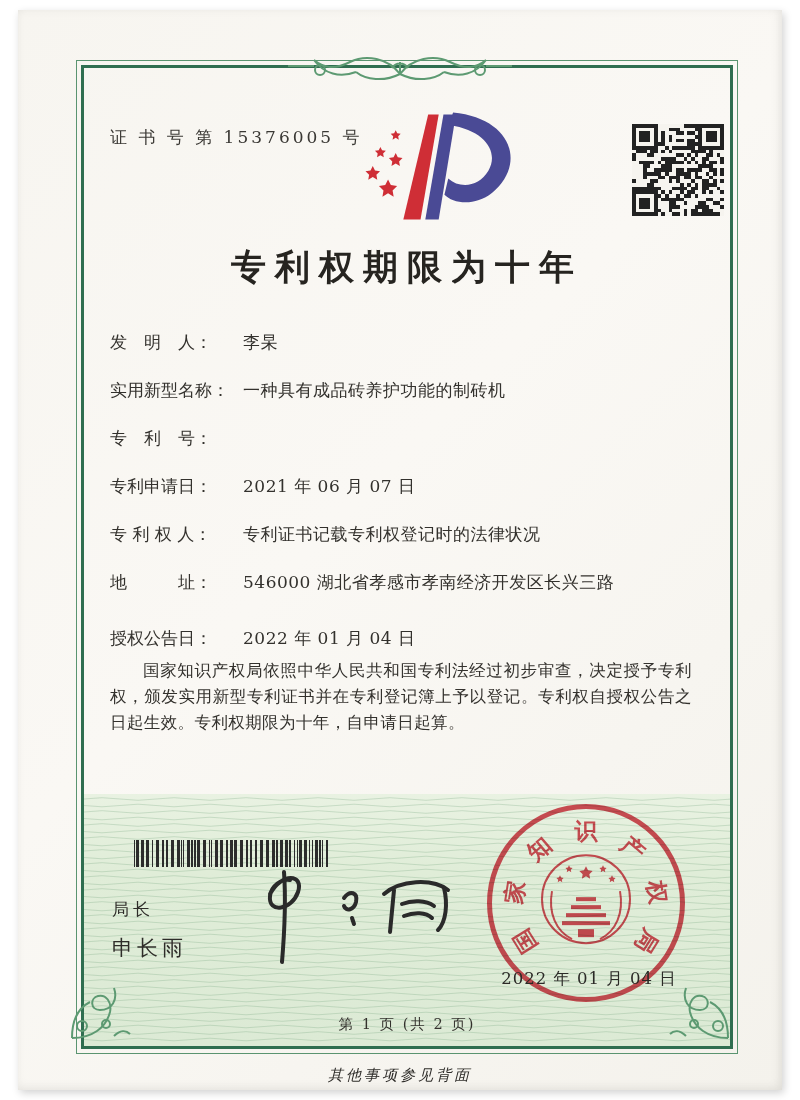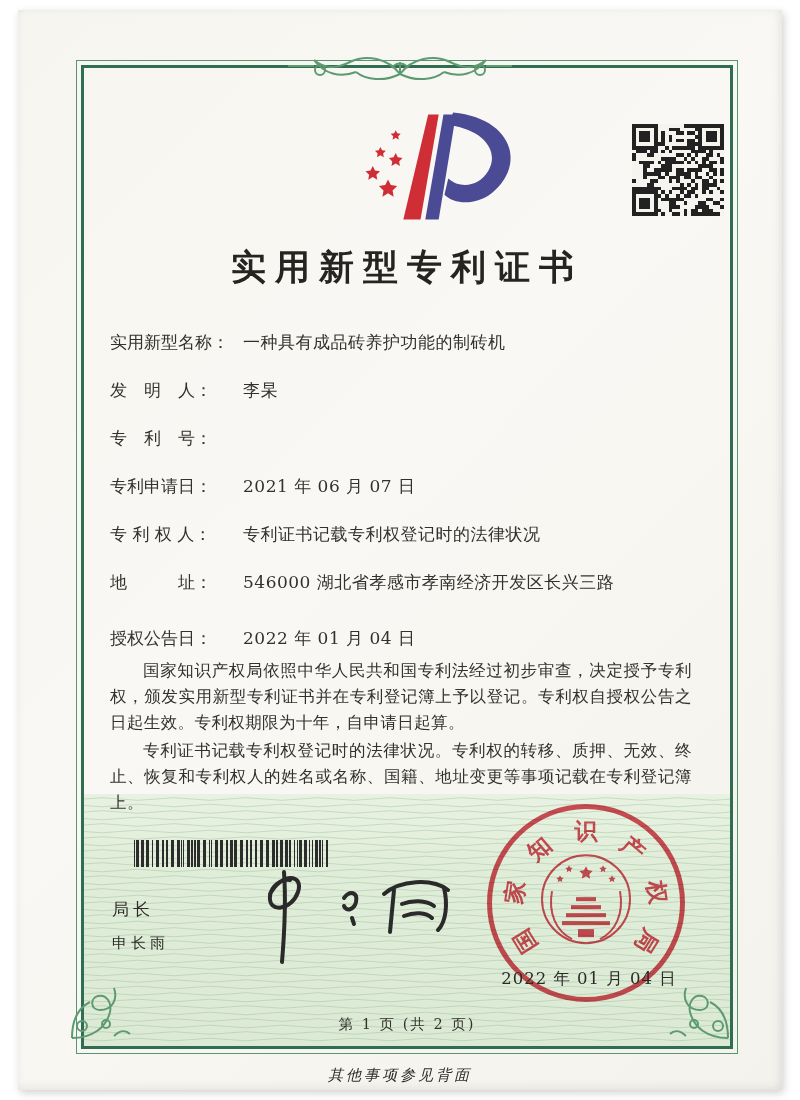--- a/index.html
+++ b/index.html
@@ -51,21 +51,21 @@
   .grant .lbl2{flex:0 0 110px;}
   
   .paras{position:absolute;left:26px;right:26px;top:590px;font-size:16.5px;line-height:26px;text-align:justify;}
   .paras p{margin:0 12px 2px 0;text-indent:2em;letter-spacing:.4px;color:#33312d;}
   
   .barcode{position:absolute;left:50px;top:772px;width:202px;height:27px;font-size:0;}
   .barcode span{display:inline-block;height:27px;vertical-align:top;}
   .barcode .b{background:#2c2c2c;}
   
   .signer-title{position:absolute;left:28px;top:830px;font-size:17px;letter-spacing:4px;color:#2e2c29;}
-  .signer-name{position:absolute;left:28px;top:866px;font-size:15px;letter-spacing:4px;color:#2e2c29;}
+  .signer-name{position:absolute;left:28px;top:866px;font-size:21px;letter-spacing:4px;color:#2e2c29;}
   .signature{position:absolute;left:148px;top:792px;width:230px;height:110px;}
   
   .seal{position:absolute;left:403px;top:736px;width:198px;height:198px;mix-blend-mode:multiply;opacity:.93;}
   .seal .ring{position:absolute;left:0;top:0;width:198px;height:198px;border:5px solid #d8414e;border-radius:50%;box-sizing:border-box;}
   .seal .ring-char{
     position:absolute;left:50%;top:50%;width:26px;height:26px;margin:-13px 0 0 -13px;
     font-size:23px;font-weight:bold;color:#d8414e;text-align:center;line-height:26px;
     font-family:"DejaVu Serif","Liberation Serif",serif;
   }
   .seal svg.emblem{position:absolute;left:50%;top:50%;transform:translate(-50%,-54%);}
@@ -123,20 +123,21 @@
             <path d="M0,206.5 q18,2.6 36,0 q18,-2.6 36,0 q18,2.6 36,0 q18,-2.6 36,0 q18,2.6 36,0 q18,-2.6 36,0 q18,2.6 36,0 q18,-2.6 36,0 q18,2.6 36,0 q18,-2.6 36,0 q18,2.6 36,0 q18,-2.6 36,0 q18,2.6 36,0 q18,-2.6 36,0 q18,2.6 36,0 q18,-2.6 36,0 q18,2.6 36,0 q18,-2.6 36,0 q18,2.6 36,0" fill="none" stroke="rgba(110,160,120,0.35)" stroke-width="0.8"></path>
             <path d="M0,213.0 q18,-2.6 36,0 q18,2.6 36,0 q18,-2.6 36,0 q18,2.6 36,0 q18,-2.6 36,0 q18,2.6 36,0 q18,-2.6 36,0 q18,2.6 36,0 q18,-2.6 36,0 q18,2.6 36,0 q18,-2.6 36,0 q18,2.6 36,0 q18,-2.6 36,0 q18,2.6 36,0 q18,-2.6 36,0 q18,2.6 36,0 q18,-2.6 36,0 q18,2.6 36,0 q18,-2.6 36,0" fill="none" stroke="rgba(110,160,120,0.35)" stroke-width="0.8"></path>
             <path d="M0,219.5 q18,2.6 36,0 q18,-2.6 36,0 q18,2.6 36,0 q18,-2.6 36,0 q18,2.6 36,0 q18,-2.6 36,0 q18,2.6 36,0 q18,-2.6 36,0 q18,2.6 36,0 q18,-2.6 36,0 q18,2.6 36,0 q18,-2.6 36,0 q18,2.6 36,0 q18,-2.6 36,0 q18,2.6 36,0 q18,-2.6 36,0 q18,2.6 36,0 q18,-2.6 36,0 q18,2.6 36,0" fill="none" stroke="rgba(110,160,120,0.35)" stroke-width="0.8"></path>
             <path d="M0,226.0 q18,-2.6 36,0 q18,2.6 36,0 q18,-2.6 36,0 q18,2.6 36,0 q18,-2.6 36,0 q18,2.6 36,0 q18,-2.6 36,0 q18,2.6 36,0 q18,-2.6 36,0 q18,2.6 36,0 q18,-2.6 36,0 q18,2.6 36,0 q18,-2.6 36,0 q18,2.6 36,0 q18,-2.6 36,0 q18,2.6 36,0 q18,-2.6 36,0 q18,2.6 36,0 q18,-2.6 36,0" fill="none" stroke="rgba(110,160,120,0.35)" stroke-width="0.8"></path>
             <path d="M0,232.5 q18,2.6 36,0 q18,-2.6 36,0 q18,2.6 36,0 q18,-2.6 36,0 q18,2.6 36,0 q18,-2.6 36,0 q18,2.6 36,0 q18,-2.6 36,0 q18,2.6 36,0 q18,-2.6 36,0 q18,2.6 36,0 q18,-2.6 36,0 q18,2.6 36,0 q18,-2.6 36,0 q18,2.6 36,0 q18,-2.6 36,0 q18,2.6 36,0 q18,-2.6 36,0 q18,2.6 36,0" fill="none" stroke="rgba(110,160,120,0.35)" stroke-width="0.8"></path>
             <path d="M0,239.0 q18,-2.6 36,0 q18,2.6 36,0 q18,-2.6 36,0 q18,2.6 36,0 q18,-2.6 36,0 q18,2.6 36,0 q18,-2.6 36,0 q18,2.6 36,0 q18,-2.6 36,0 q18,2.6 36,0 q18,-2.6 36,0 q18,2.6 36,0 q18,-2.6 36,0 q18,2.6 36,0 q18,-2.6 36,0 q18,2.6 36,0 q18,-2.6 36,0 q18,2.6 36,0 q18,-2.6 36,0" fill="none" stroke="rgba(110,160,120,0.35)" stroke-width="0.8"></path>
             <path d="M0,245.5 q18,2.6 36,0 q18,-2.6 36,0 q18,2.6 36,0 q18,-2.6 36,0 q18,2.6 36,0 q18,-2.6 36,0 q18,2.6 36,0 q18,-2.6 36,0 q18,2.6 36,0 q18,-2.6 36,0 q18,2.6 36,0 q18,-2.6 36,0 q18,2.6 36,0 q18,-2.6 36,0 q18,2.6 36,0 q18,-2.6 36,0 q18,2.6 36,0 q18,-2.6 36,0 q18,2.6 36,0" fill="none" stroke="rgba(110,160,120,0.35)" stroke-width="0.8"></path>
           </svg>
       </div>
 
+      <div class="cert-no">证 书 号 第 15376005 号</div>
 
       <div class="logo">
         <svg width="172" height="136" viewBox="0 0 180 140">
           <g fill="#cf2e36">
             <g id="stars">
                 <polygon points="0,-10 2.94,-4.05 9.51,-3.09 4.76,1.55 5.88,8.09 0,4.5 -5.88,8.09 -4.76,1.55 -9.51,-3.09 -2.94,-4.05" transform="translate(52,38) scale(0.55)"></polygon>
                 <polygon points="0,-10 2.94,-4.05 9.51,-3.09 4.76,1.55 5.88,8.09 0,4.5 -5.88,8.09 -4.76,1.55 -9.51,-3.09 -2.94,-4.05" transform="translate(36,56) scale(0.6)"></polygon>
                 <polygon points="0,-10 2.94,-4.05 9.51,-3.09 4.76,1.55 5.88,8.09 0,4.5 -5.88,8.09 -4.76,1.55 -9.51,-3.09 -2.94,-4.05" transform="translate(52,64) scale(0.75)"></polygon>
                 <polygon points="0,-10 2.94,-4.05 9.51,-3.09 4.76,1.55 5.88,8.09 0,4.5 -5.88,8.09 -4.76,1.55 -9.51,-3.09 -2.94,-4.05" transform="translate(28,78) scale(0.8)"></polygon>
                 <polygon points="0,-10 2.94,-4.05 9.51,-3.09 4.76,1.55 5.88,8.09 0,4.5 -5.88,8.09 -4.76,1.55 -9.51,-3.09 -2.94,-4.05" transform="translate(44,94) scale(1)"></polygon>
@@ -382,30 +383,30 @@
             <rect x="17" y="24" width="1" height="1" fill="#222"></rect>
             <rect x="18" y="24" width="1" height="1" fill="#222"></rect>
             <rect x="19" y="24" width="1" height="1" fill="#222"></rect>
             <rect x="20" y="24" width="1" height="1" fill="#222"></rect>
             <rect x="21" y="24" width="1" height="1" fill="#222"></rect>
             <rect x="22" y="24" width="1" height="1" fill="#222"></rect>
             <rect x="23" y="24" width="1" height="1" fill="#222"></rect>
           </svg>
       </div>
 
-      <div class="title">实用新型专利证书</div>
+      <div class="title">专利权期限为十年</div>
 
       <div class="fields">
+        <div class="frow">
+          <span class="lbl">发　明　人：</span>
+          <span class="val">李杲</span>
+        </div>
         <div class="frow">
           <span class="lbl">实用新型名称：</span>
           <span class="val">一种具有成品砖养护功能的制砖机</span>
-        </div>
-        <div class="frow">
-          <span class="lbl">发　明　人：</span>
-          <span class="val">李杲</span>
         </div>
         <div class="frow">
           <span class="lbl">专　利　号：</span>
         </div>
         <div class="frow">
           <span class="lbl">专利申请日：</span>
           <span class="val">2021 年 06 月 07 日</span>
         </div>
         <div class="frow">
           <span class="lbl">专 利 权 人：</span>
@@ -418,21 +419,20 @@
         <div class="frow grant">
           <span class="pair1">
             <span class="lbl">授权公告日：</span>
             <span class="val">2022 年 01 月 04 日</span>
           </span>
         </div>
       </div>
 
       <div class="paras">
         <p>国家知识产权局依照中华人民共和国专利法经过初步审查，决定授予专利权，颁发实用新型专利证书并在专利登记簿上予以登记。专利权自授权公告之日起生效。专利权期限为十年，自申请日起算。</p>
-        <p>专利证书记载专利权登记时的法律状况。专利权的转移、质押、无效、终止、恢复和专利权人的姓名或名称、国籍、地址变更等事项记载在专利登记簿上。</p>
       </div>
 
       <div class="barcode" id="barcode"><span class="b" style="width: 1px;"></span><span style="width: 1px;"></span><span class="b" style="width: 3px;"></span><span style="width: 2px;"></span><span class="b" style="width: 3px;"></span><span style="width: 2px;"></span><span class="b" style="width: 3px;"></span><span style="width: 3px;"></span><span class="b" style="width: 1px;"></span><span style="width: 3px;"></span><span class="b" style="width: 3px;"></span><span style="width: 3px;"></span><span class="b" style="width: 2px;"></span><span style="width: 2px;"></span><span class="b" style="width: 2px;"></span><span style="width: 3px;"></span><span class="b" style="width: 3px;"></span><span style="width: 3px;"></span><span class="b" style="width: 3px;"></span><span style="width: 1px;"></span><span class="b" style="width: 1px;"></span><span style="width: 1px;"></span><span class="b" style="width: 1px;"></span><span style="width: 3px;"></span><span class="b" style="width: 3px;"></span><span style="width: 1px;"></span><span class="b" style="width: 2px;"></span><span style="width: 1px;"></span><span class="b" style="width: 2px;"></span><span style="width: 1px;"></span><span class="b" style="width: 3px;"></span><span style="width: 3px;"></span><span class="b" style="width: 3px;"></span><span style="width: 3px;"></span><span class="b" style="width: 1px;"></span><span style="width: 1px;"></span><span class="b" style="width: 1px;"></span><span style="width: 3px;"></span><span class="b" style="width: 3px;"></span><span style="width: 2px;"></span><span class="b" style="width: 3px;"></span><span style="width: 3px;"></span><span class="b" style="width: 2px;"></span><span style="width: 2px;"></span><span class="b" style="width: 3px;"></span><span style="width: 1px;"></span><span class="b" style="width: 3px;"></span><span style="width: 3px;"></span><span class="b" style="width: 3px;"></span><span style="width: 3px;"></span><span class="b" style="width: 2px;"></span><span style="width: 2px;"></span><span class="b" style="width: 2px;"></span><span style="width: 3px;"></span><span class="b" style="width: 2px;"></span><span style="width: 3px;"></span><span class="b" style="width: 3px;"></span><span style="width: 3px;"></span><span class="b" style="width: 3px;"></span><span style="width: 3px;"></span><span class="b" style="width: 3px;"></span><span style="width: 1px;"></span><span class="b" style="width: 2px;"></span><span style="width: 2px;"></span><span class="b" style="width: 3px;"></span><span style="width: 2px;"></span><span class="b" style="width: 3px;"></span><span style="width: 1px;"></span><span class="b" style="width: 2px;"></span><span style="width: 3px;"></span><span class="b" style="width: 1px;"></span><span style="width: 2px;"></span><span class="b" style="width: 1px;"></span><span style="width: 1px;"></span><span class="b" style="width: 3px;"></span><span style="width: 2px;"></span><span class="b" style="width: 3px;"></span><span style="width: 2px;"></span><span class="b" style="width: 1px;"></span><span style="width: 2px;"></span><span class="b" style="width: 1px;"></span><span style="width: 2px;"></span><span class="b" style="width: 3px;"></span><span style="width: 1px;"></span><span class="b" style="width: 2px;"></span><span style="width: 1px;"></span><span class="b" style="width: 1px;"></span><span style="width: 3px;"></span><span class="b" style="width: 2px;"></span><span style="width: 2px;"></span></div>
 
       <div class="signer-title">局长</div>
       <div class="signer-name">申长雨</div>
 
       <svg class="signature" viewBox="0 0 230 110">
         <g fill="none" stroke="#2a2a2a" stroke-width="4" stroke-linecap="round">
           <path d="M38,34 C50,12 72,14 66,32 C60,50 36,54 38,36 C39,26 50,18 58,20"></path>

